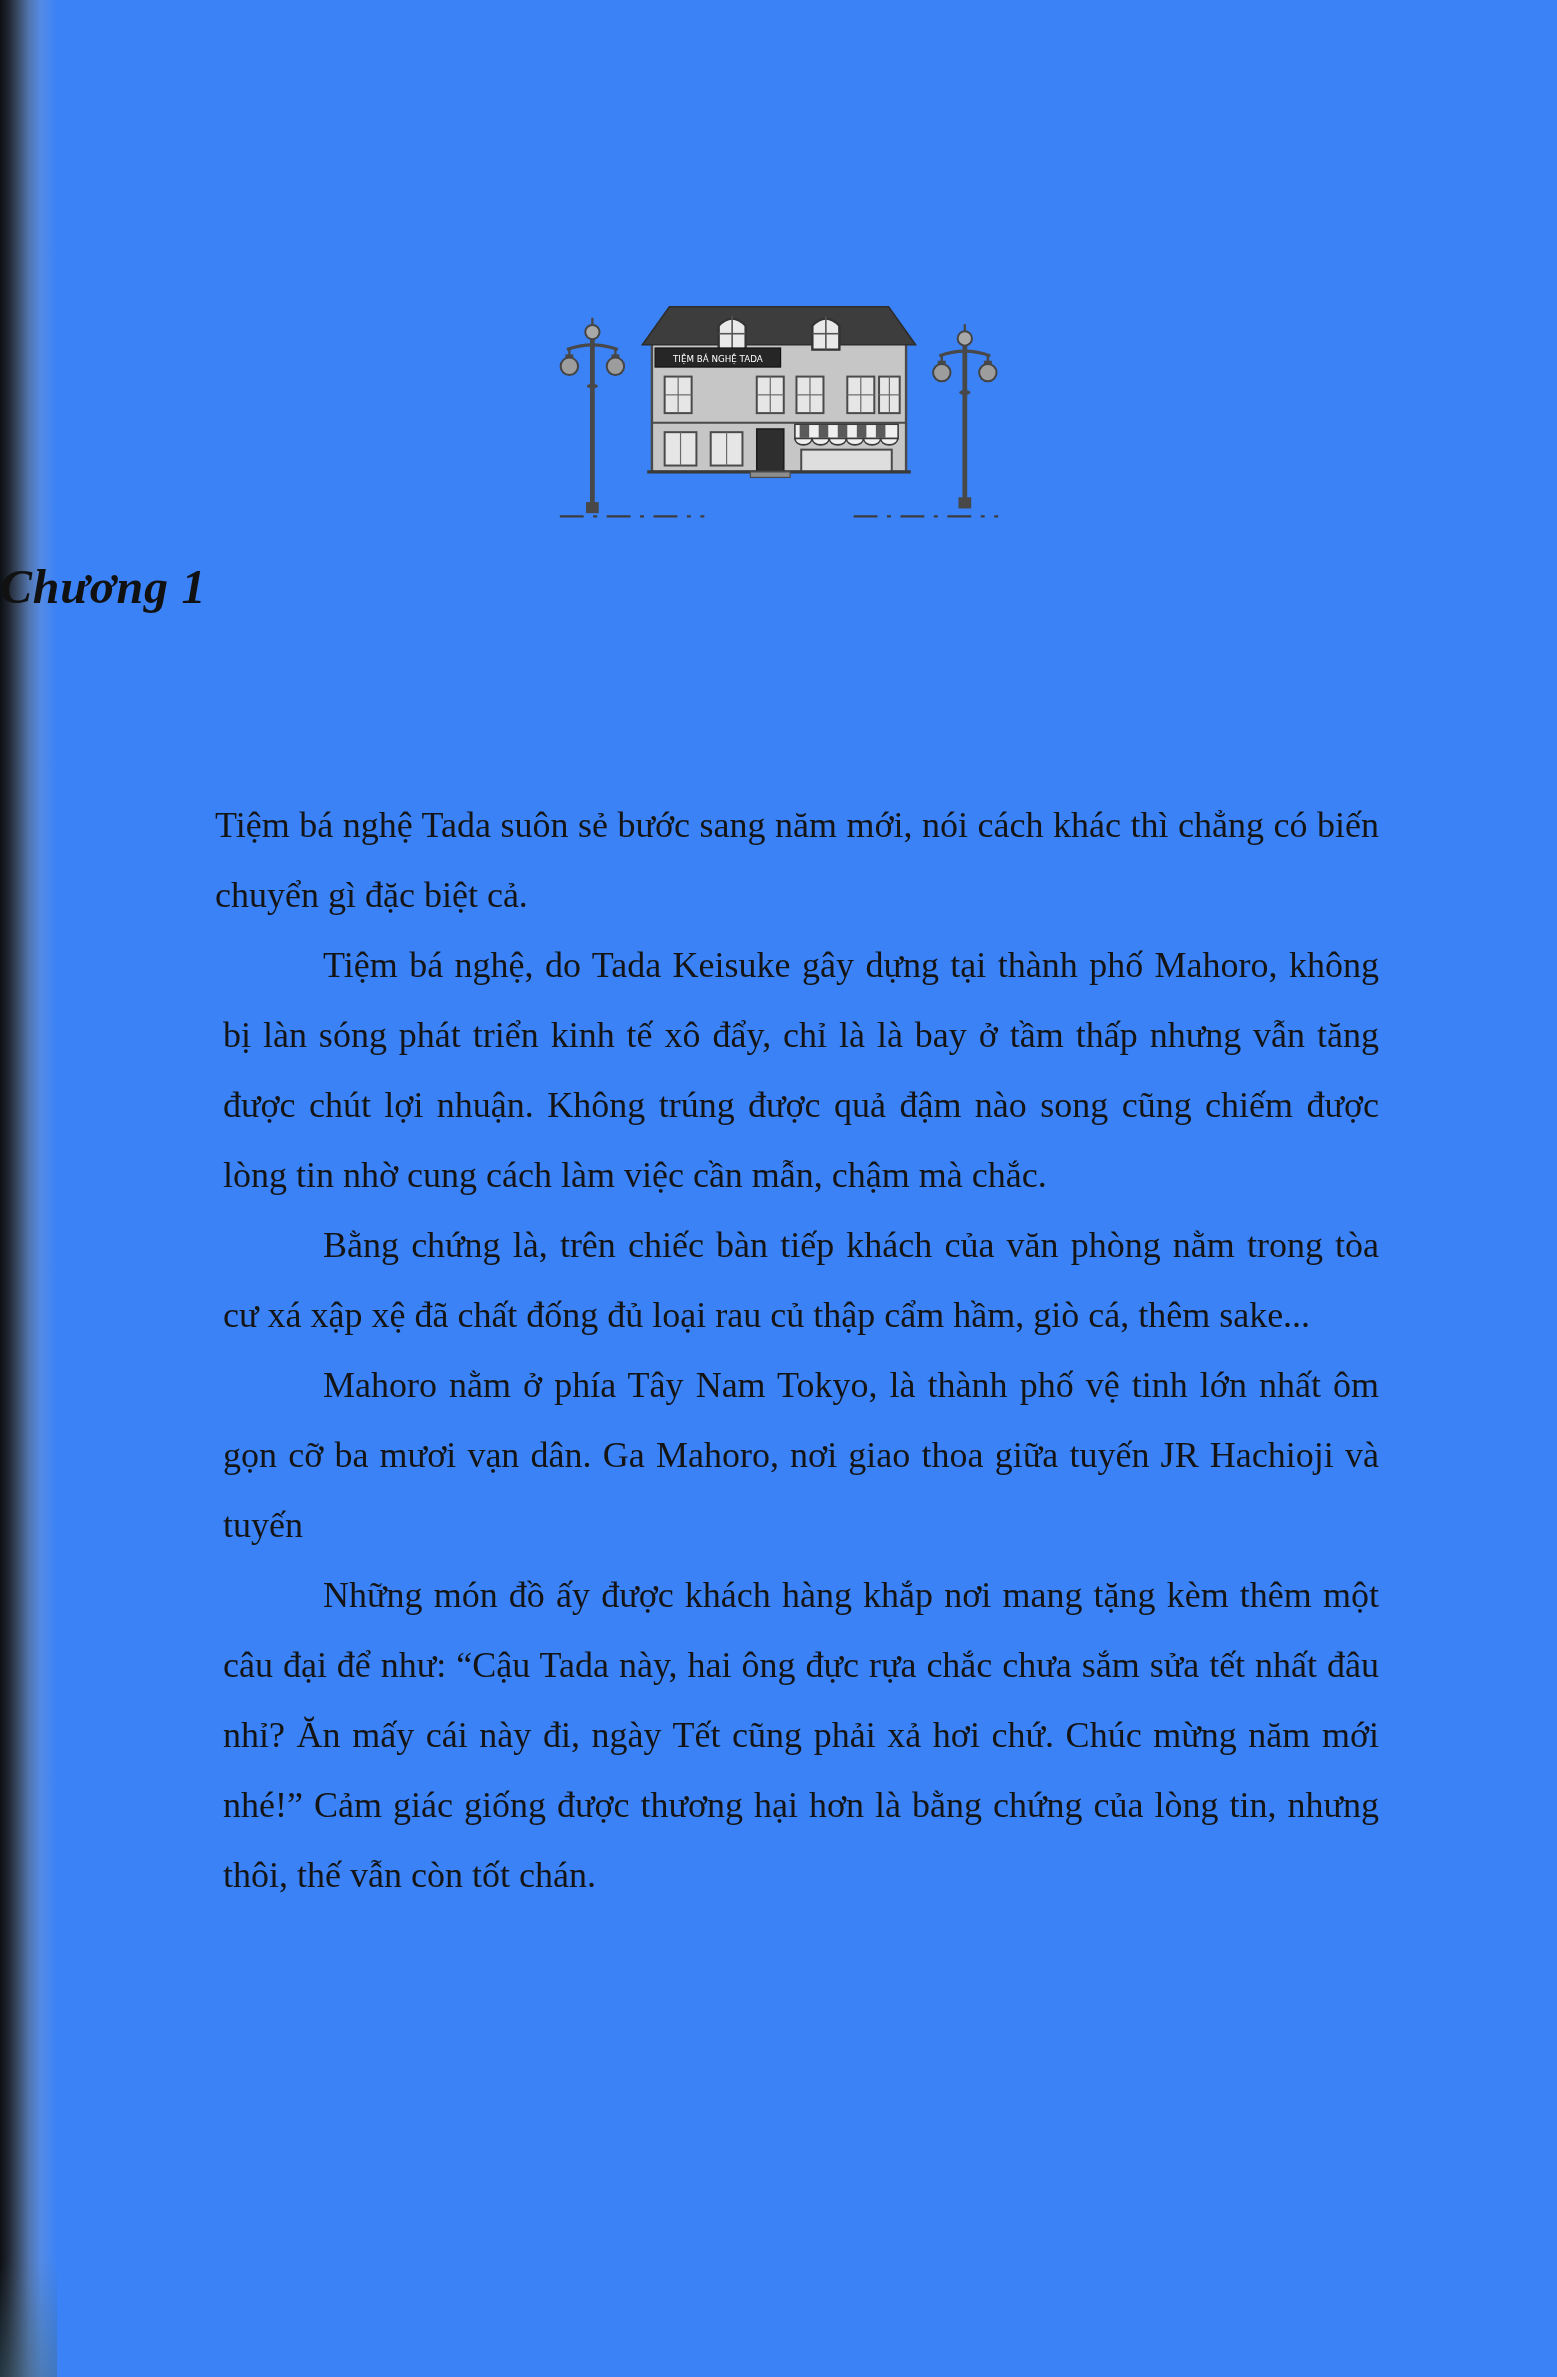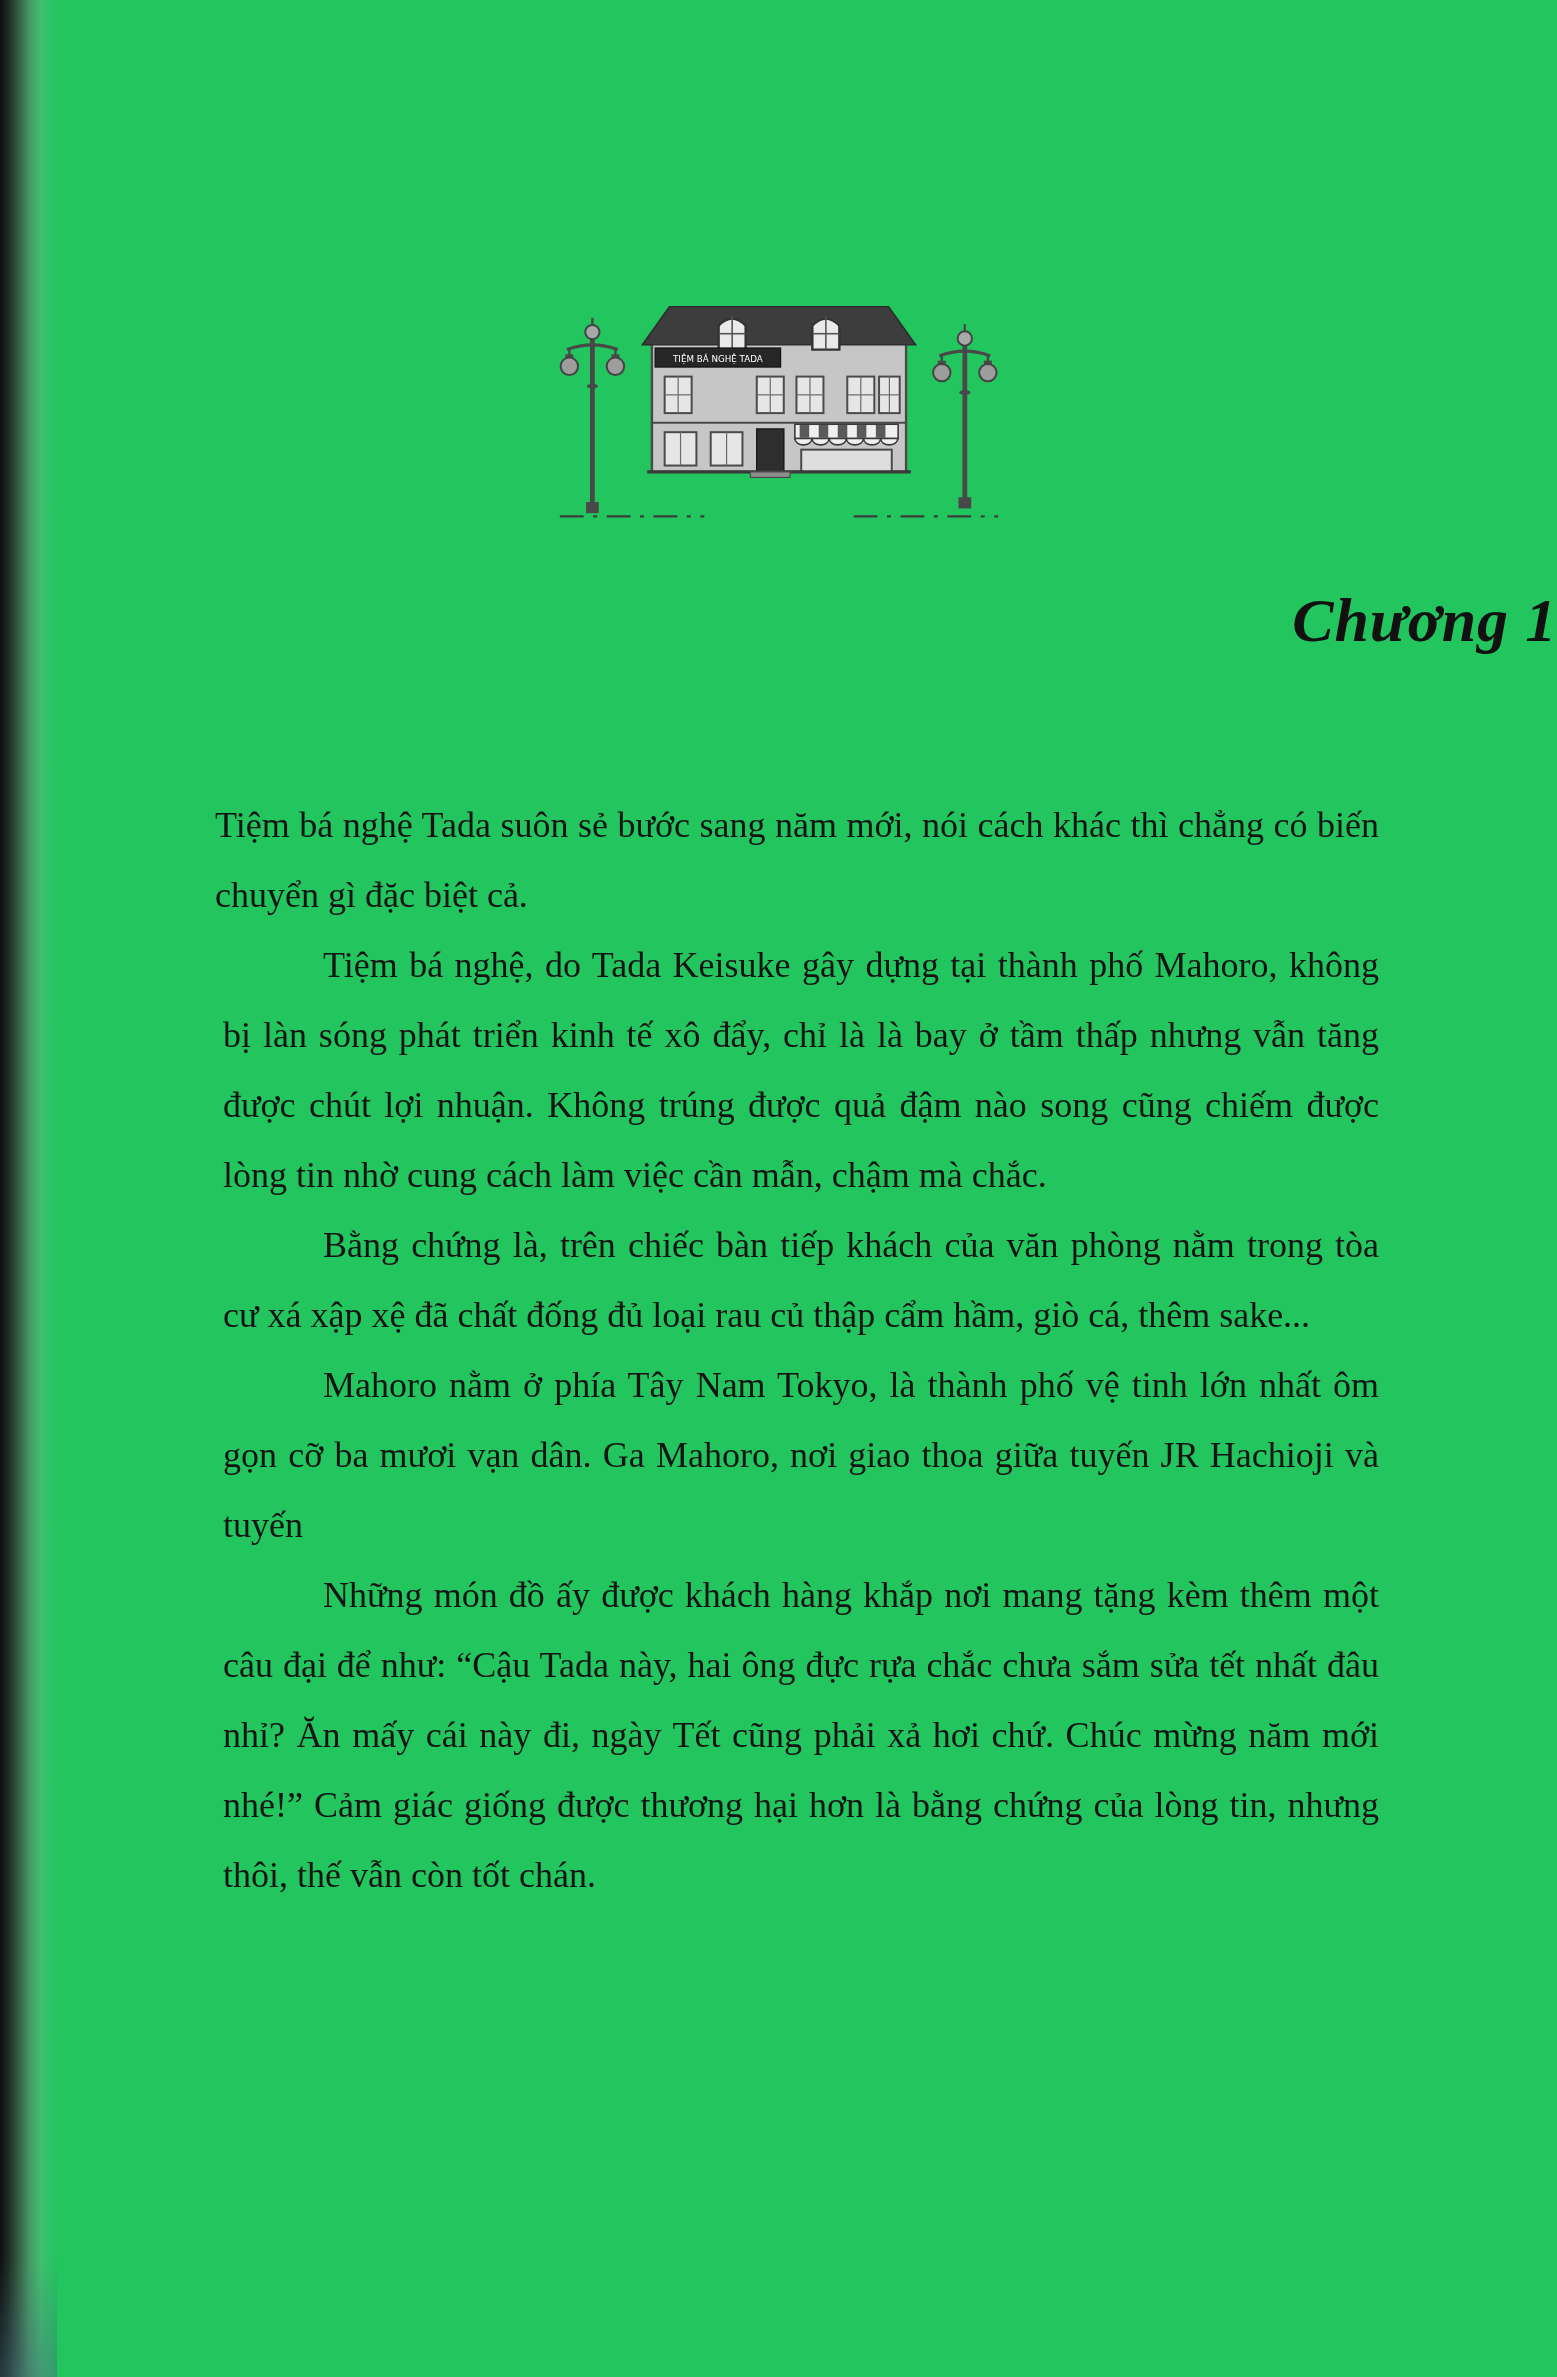--- a/index.html
+++ b/index.html
@@ -1,19 +1,19 @@
 <!DOCTYPE html>
 <html style="font-size:12.3px"><head>
 <meta charset="utf-8">
 <style>
   html,body{margin:0;padding:0;background:#e8e8e8;}
   .page{
     position:relative;
     width:1557px;height:2377px;
-    background:#22c55e;
+    background:#3b82f6;
     overflow:hidden;
     font-family:"Liberation Serif", serif;
     color:#141414;
   }
   
   .scan-edge{
     position:absolute;left:0;top:0;bottom:0;width:57px;
     background:linear-gradient(to right,
       rgba(10,10,10,0.96) 0px,
       rgba(28,28,28,0.92) 7.7px,
@@ -23,23 +23,23 @@
       rgba(255,255,255,0) 57px);
   }
   .scan-edge::after{
     content:"";position:absolute;left:0;bottom:0;width:100%;height:131px;
     background:linear-gradient(to top, rgba(70,105,125,0.45), rgba(70,105,125,0) 90%);
   }
   .illustration{
     position:absolute;top:267px;left:50%;transform:translateX(-50%);
   }
   .chapter-title{
-    position:absolute;top:585px;left:0;width:100%;
-    margin:0;text-align:right;
-    font-size:62px;font-weight:bold;font-style:italic;
+    position:absolute;top:559px;left:0;width:100%;
+    margin:0;text-align:left;
+    font-size:48px;font-weight:bold;font-style:italic;
     letter-spacing:0.8px;color:#111;
   }
   .body-text{
     position:absolute;top:790px;left:215px;width:1164px;
     font-size:36px;line-height:70px;
     text-align:justify;
   }
   .body-text p{margin:0;padding:0;}
   .body-text p.indent{text-indent:100px;margin-left:8px;}
 </style>

